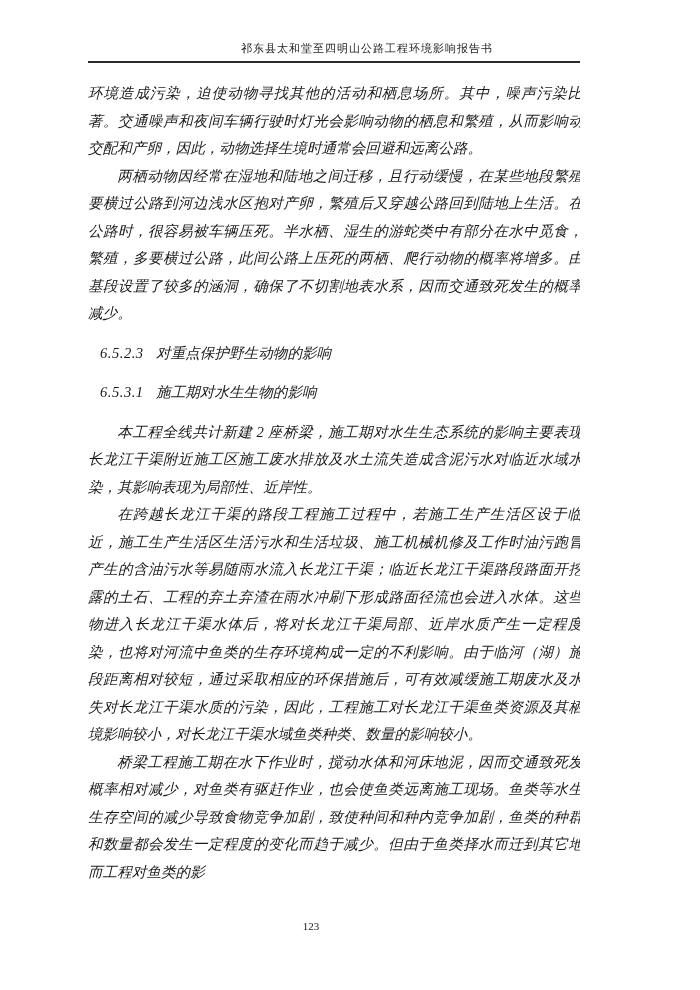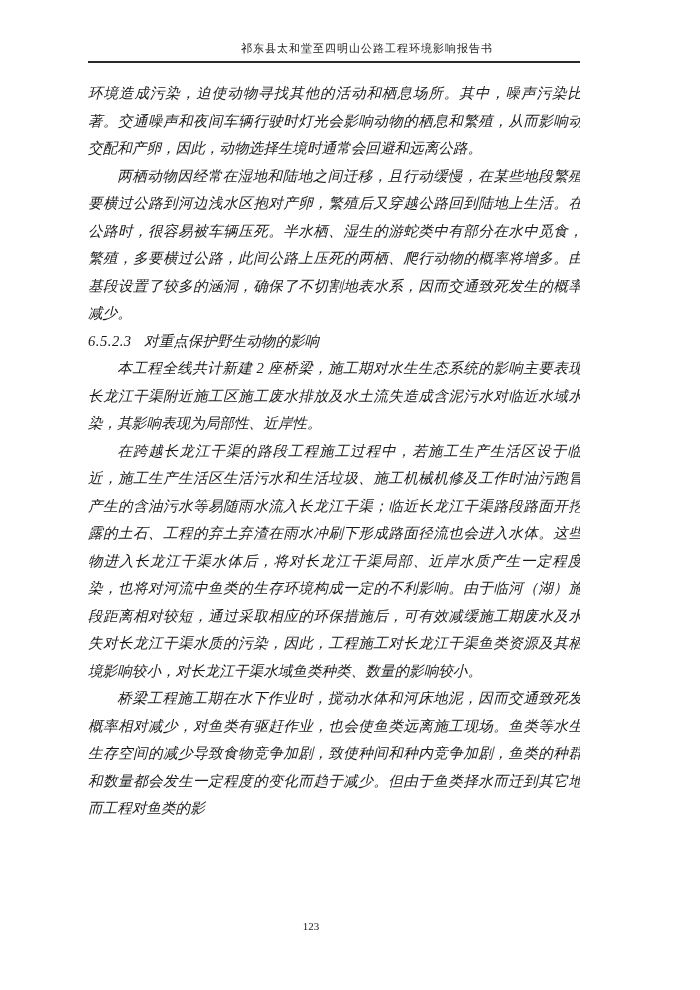--- a/index.html
+++ b/index.html
@@ -45,21 +45,21 @@
     font-style: italic;
   }
   .content p {
     margin: 0;
     text-indent: 2em;
   }
   .content p.no-indent {
     text-indent: 0;
   }
   .content .heading {
-    margin: 0;
+    margin: 12px;
     font-size: 14.6px;
     font-weight: normal;
     line-height: 27.5px;
     text-indent: 0;
     text-align: left;
   }
   .heading .h-num {
     display: inline-block;
     margin-right: 0.85em;
     letter-spacing: 0.5px;
@@ -89,20 +89,23 @@
     <p class="no-indent">环境造成污染，迫使动物寻找其他的活动和栖息场所。其中，噪声污染比较显著。交通噪声和夜间车辆行驶时灯光会影响动物的栖息和繁殖，从而影响动物的交配和产卵，因此，动物选择生境时通常会回避和远离公路。</p>
 
     <p>两栖动物因经常在湿地和陆地之间迁移，且行动缓慢，在某些地段繁殖后还要横过公路到河边浅水区抱对产卵，繁殖后又穿越公路回到陆地上生活。在穿越公路时，很容易被车辆压死。半水栖、湿生的游蛇类中有部分在水中觅食，陆生繁殖，多要横过公路，此间公路上压死的两栖、爬行动物的概率将增多。由于路基段设置了较多的涵洞，确保了不切割地表水系，因而交通致死发生的概率相对减少。</p>
 
     <h3 class="heading">
       <span class="h-num">6.5.2.3</span><span>对重点保护野生动物的影响</span>
     </h3>
 
 
 
+    <h3 class="heading">
+      <span class="h-num">6.5.3.1</span><span>施工期对水生生物的影响</span>
+    </h3>
 
     <p>本工程全线共计新建 2 座桥梁，施工期对水生生态系统的影响主要表现为对长龙江干渠附近施工区施工废水排放及水土流失造成含泥污水对临近水域水质污染，其影响表现为局部性、近岸性。</p>
 
     <p>在跨越长龙江干渠的路段工程施工过程中，若施工生产生活区设于临河附近，施工生产生活区生活污水和生活垃圾、施工机械机修及工作时油污跑冒滴漏产生的含油污水等易随雨水流入长龙江干渠；临近长龙江干渠路段路面开挖后裸露的土石、工程的弃土弃渣在雨水冲刷下形成路面径流也会进入水体。这些污染物进入长龙江干渠水体后，将对长龙江干渠局部、近岸水质产生一定程度的污染，也将对河流中鱼类的生存环境构成一定的不利影响。由于临河（湖）施工路段距离相对较短，通过采取相应的环保措施后，可有效减缓施工期废水及水土流失对长龙江干渠水质的污染，因此，工程施工对长龙江干渠鱼类资源及其栖息环境影响较小，对长龙江干渠水域鱼类种类、数量的影响较小。</p>
 
     <p>桥梁工程施工期在水下作业时，搅动水体和河床地泥，因而交通致死发生的概率相对减少，对鱼类有驱赶作业，也会使鱼类远离施工现场。鱼类等水生生物生存空间的减少导致食物竞争加剧，致使种间和种内竞争加剧，鱼类的种群结构和数量都会发生一定程度的变化而趋于减少。但由于鱼类择水而迁到其它地方，而工程对鱼类的影</p>
 
   </div>
 
   <div class="page-num">123</div>

